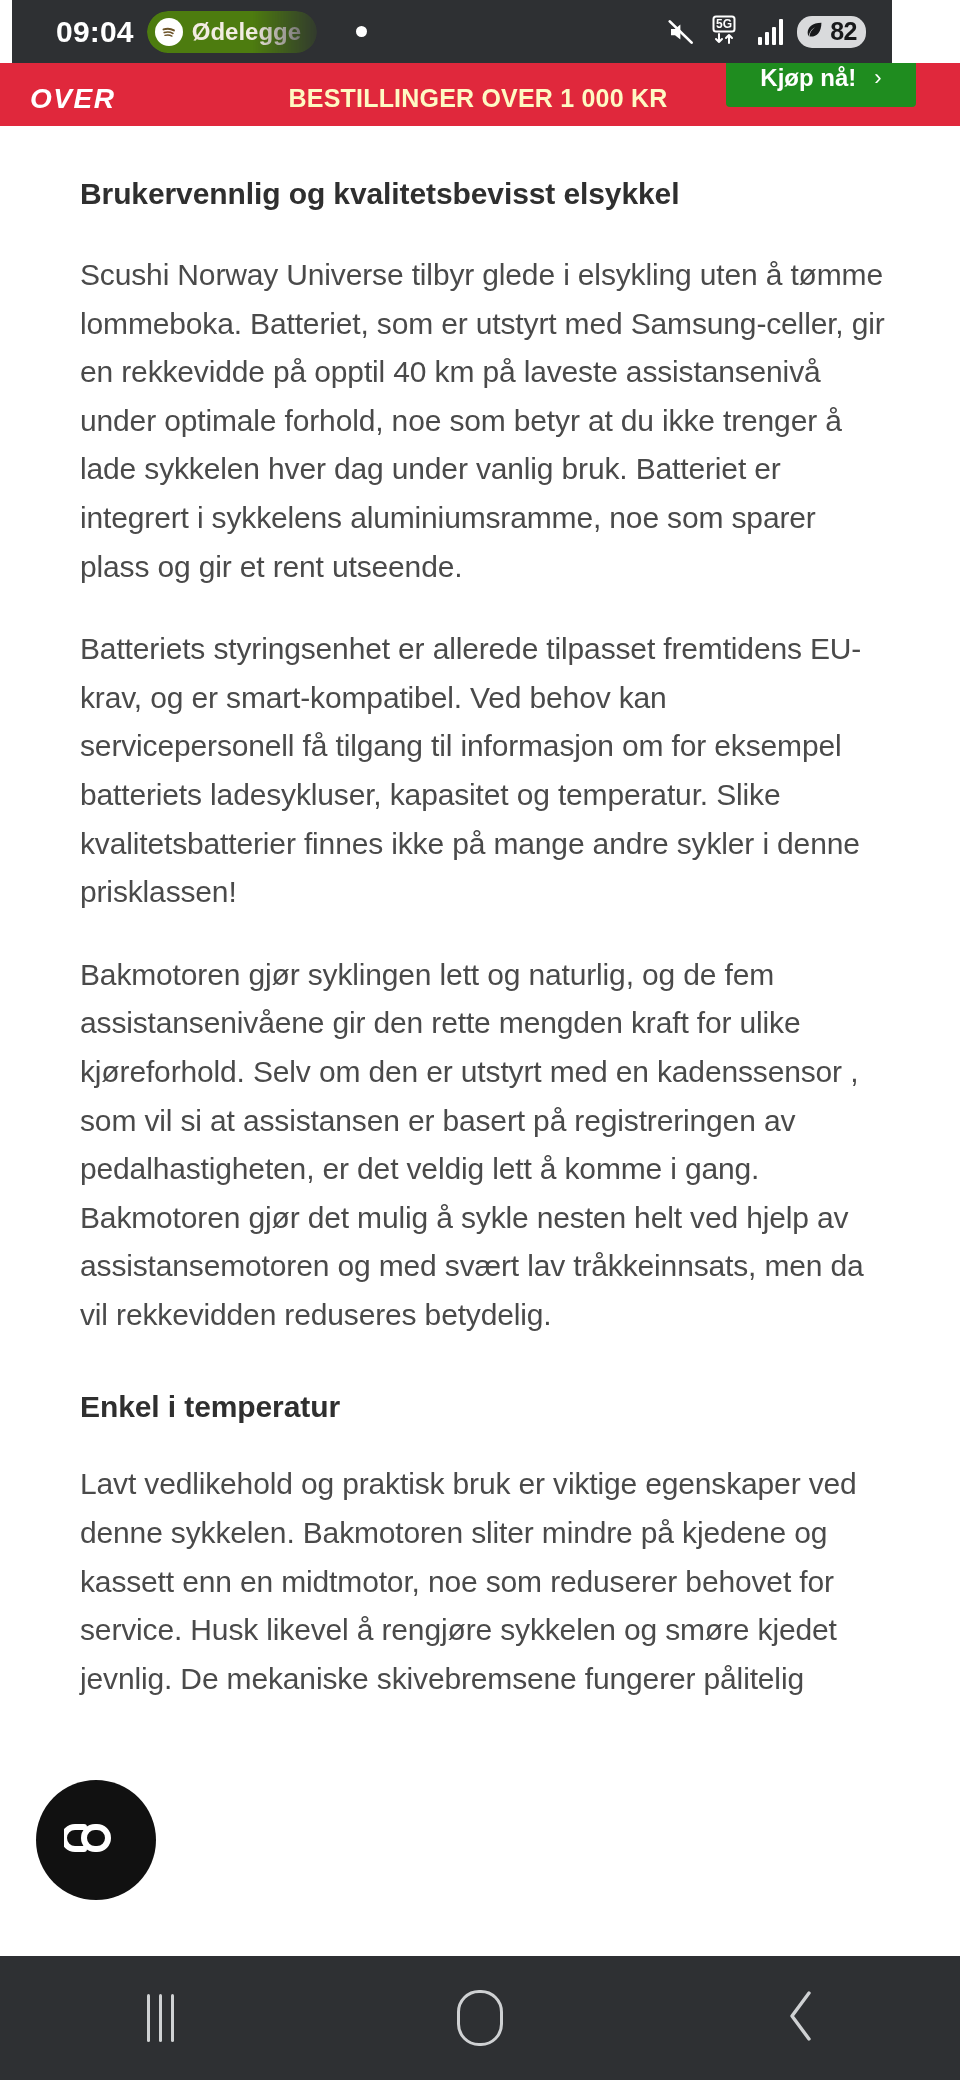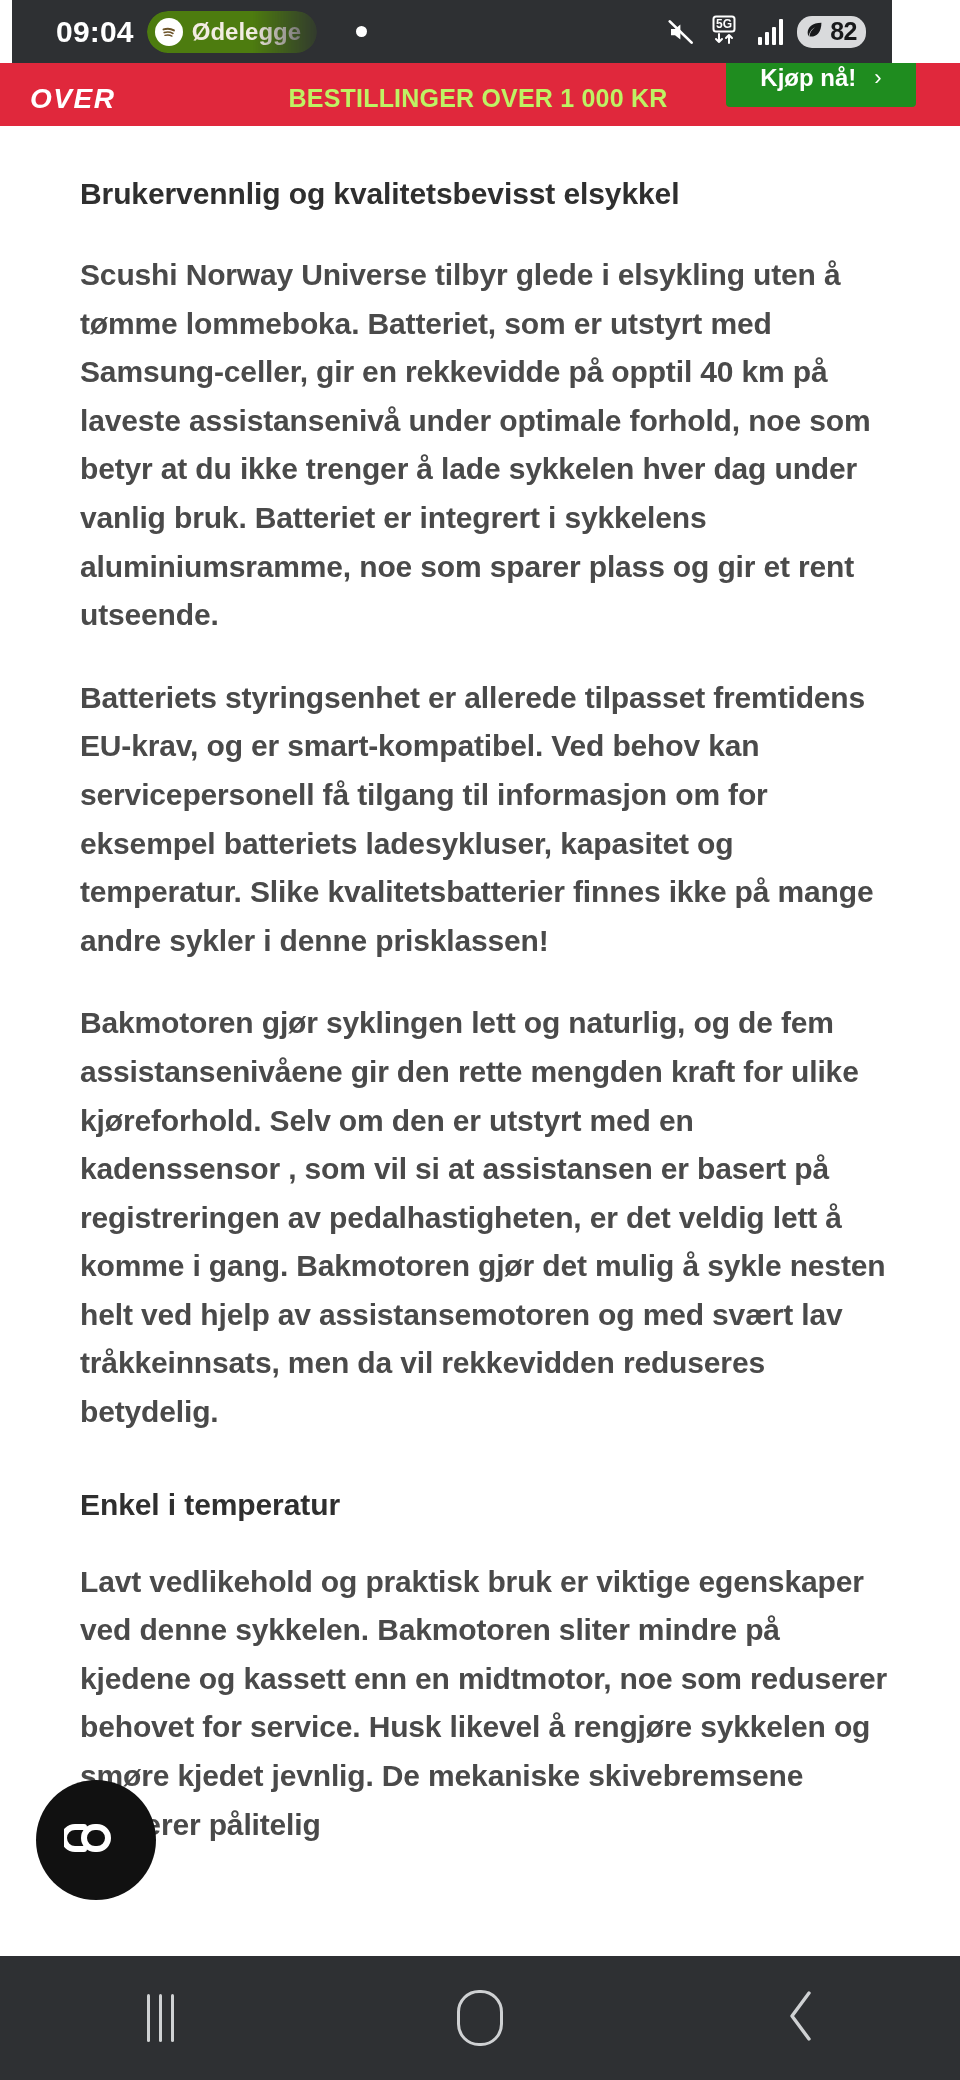--- a/index.html
+++ b/index.html
@@ -84,21 +84,21 @@
   }
   .promo-salg {
     color:#ffffff; font-size:28px; font-weight:bold;
     font-style:italic; letter-spacing:1.5px;
     margin-left:30px; white-space:nowrap;
     transform:translateY(4px);
   }
   .promo-mid {
     position:absolute; left:0; right:4px;
     text-align:center;
-    color:#bef264; font-size:25px; font-weight:bold;
+    color:#fef9c3; font-size:25px; font-weight:bold;
     letter-spacing:0.2px; white-space:nowrap;
     transform:translateY(4px);
     pointer-events:none;
   }
   .promo-cta {
     position:absolute; right:44px; top:-14px;
     width:190px; height:58px;
     background:#1f8c1f; border-radius:4px;
     display:flex; align-items:center; justify-content:center; gap:18px;
     color:#ffffff; font-size:24px; font-weight:bold;
@@ -115,21 +115,21 @@
     overflow:hidden;
     z-index:10;
   }
   .article h2 {
     font-size:30px; font-weight:bold; color:#2f2f2f;
     letter-spacing:-0.1px; line-height:1.3;
     margin:12px 0 0 0;
   }
   .article p {
     font-size:30px; line-height:1.62;
-    color:#4a4a4a; font-weight:bold;
+    color:#4a4a4a; font-weight:normal;
     margin:34px 0 0 0;
     letter-spacing:-0.15px;
   }
   .article .first-para { margin-top:38px; }
   .article h2.second-head { margin-top:48px; }
 
   
   .fab {
     position:absolute; left:36px; top:1780px;
     width:120px; height:120px; border-radius:50%;

